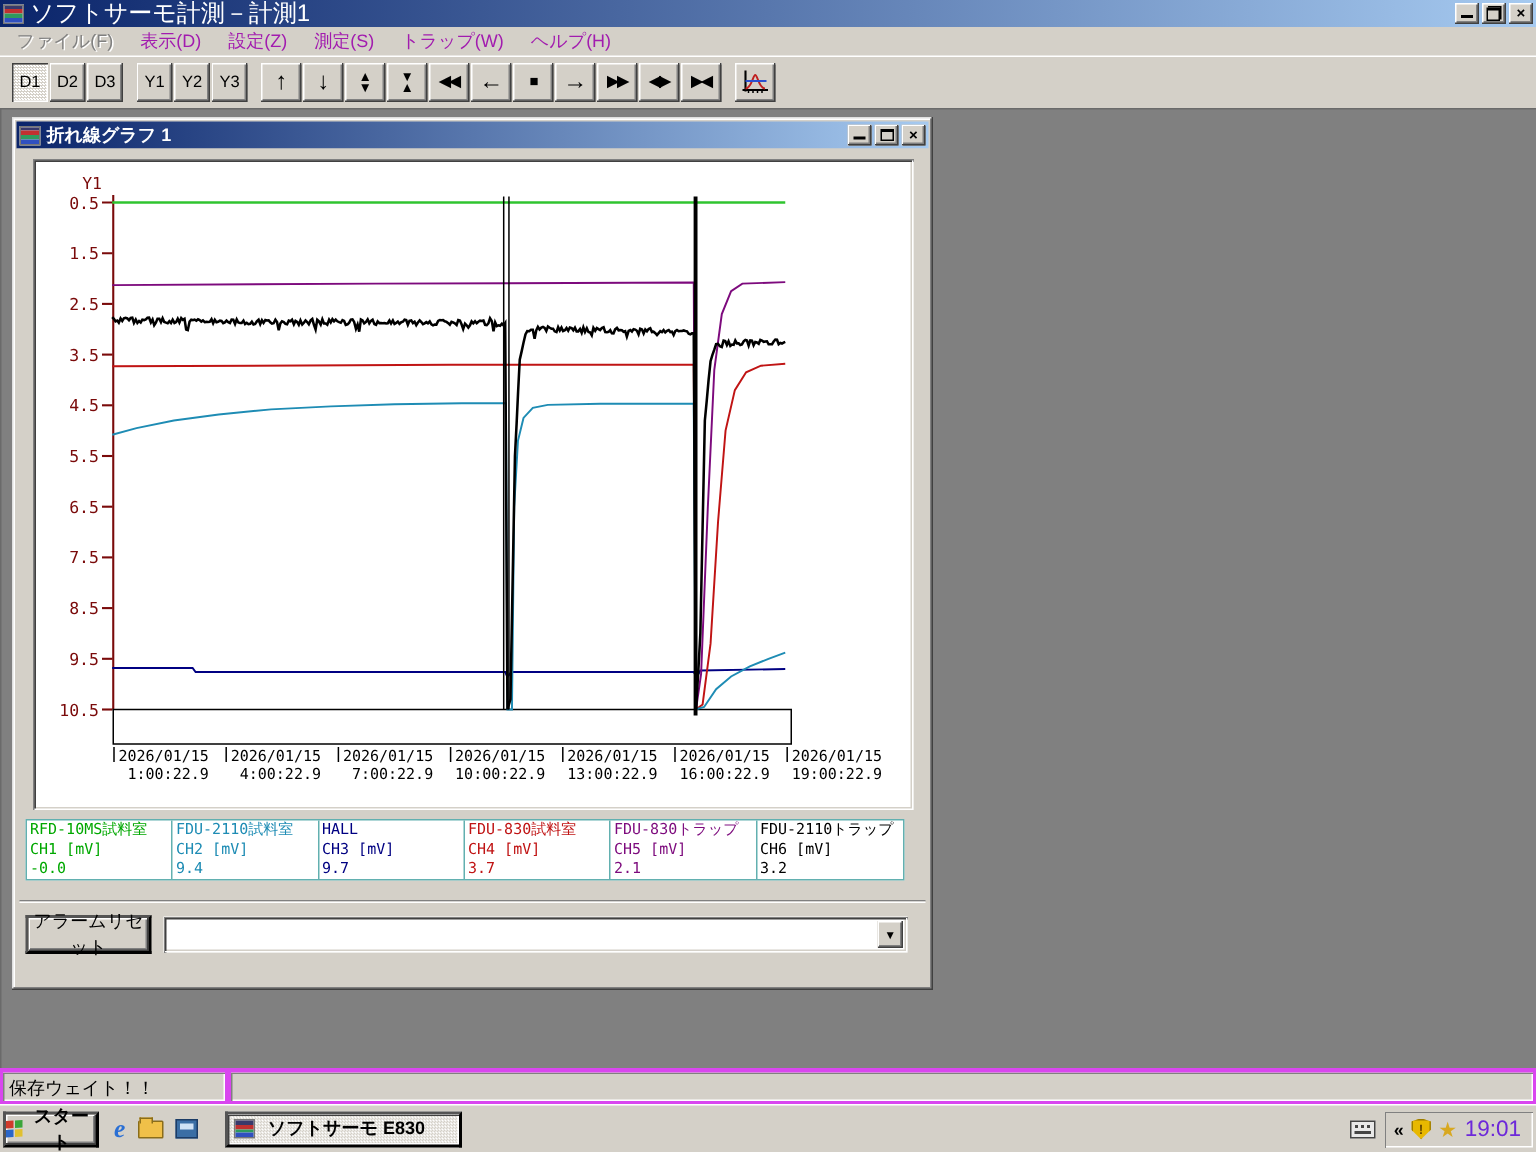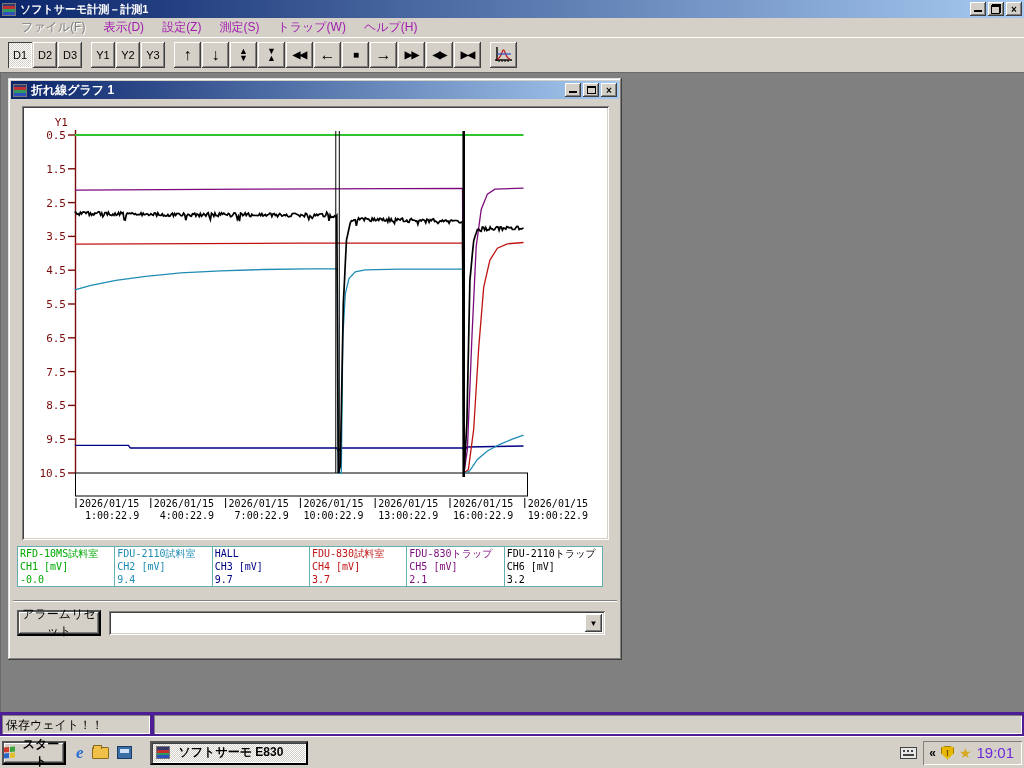--- a/index.html
+++ b/index.html
@@ -3,37 +3,37 @@
 <meta charset="utf-8">
 <style>
   * { margin:0; padding:0; box-sizing:border-box; }
   html,body { width:1024px; height:768px; overflow:hidden; }
   body { font-family:"Liberation Sans", sans-serif; background:#d4d0c8; position:relative; }
   .sunken-lite { box-shadow: inset 1px 1px 0 #808080, inset -1px -1px 0 #ffffff; }
 
   
   .titlebar { position:absolute; left:0; top:0; width:1024px; height:18px;
     background:linear-gradient(90deg,#0a246a,#a6caf0); display:flex; align-items:center; padding:0 2px; }
-  .titlebar .title { color:#fff; font-size:11px; font-weight:bold; margin-left:4px; letter-spacing:0; }
+  .titlebar .title { color:#fff; font-size:16px; font-weight:normal; margin-left:4px; letter-spacing:0; }
   .app-icon { width:14px; height:13px; background:#fff; border:1px solid #777; display:flex; flex-direction:column; }
   .app-icon i { flex:1; display:block; }
   .app-icon .s1{background:#39396b}.app-icon .s2{background:#c03030}.app-icon .s3{background:#2e9a5e}.app-icon .s4{background:#3050c0}
   .winbtns { margin-left:auto; display:flex; gap:2px; }
   .winbtn { width:16px; height:14px; font-size:10px; font-weight:bold; color:#000;
     display:flex; align-items:center; justify-content:center; background:#d4d0c8;
     box-shadow: inset -1px -1px 0 #404040, inset 1px 1px 0 #fff, inset -2px -2px 0 #808080; }
   .min-glyph { display:block; width:8px; height:8px; border-bottom:2px solid #000; margin-top:-2px; }
   .restore-glyph { display:block; width:10px; height:10px; position:relative; }
   .restore-glyph:before { content:""; position:absolute; right:0; top:0; width:7px; height:6px; border:1px solid #000; border-top-width:2px; }
   .restore-glyph:after  { content:""; position:absolute; left:0; bottom:0; width:7px; height:6px; border:1px solid #000; border-top-width:2px; background:#d4d0c8; }
   .max-glyph { display:block; width:9px; height:8px; border:1px solid #000; border-top-width:2px; }
 
   
   .menubar { position:absolute; left:0; top:18px; width:1024px; height:19px; background:#d4d0c8;
-    display:flex; align-items:center; font-size:12px; padding-left:12px; }
+    display:flex; align-items:center; font-size:12px; padding-left:2px; }
   .menu-item { padding:2px 9px; color:#a21caf; }
   .menu-item.disabled { color:#808080; text-shadow:1px 1px 0 #fff; }
 
   
   .toolbar { position:absolute; left:0; top:37px; width:1024px; height:35px; background:#d4d0c8;
     border-top:1px solid #fff; display:flex; align-items:center; padding-left:8px; }
   .tb-group { display:flex; gap:1px; margin-right:9px; }
   .tb-btn { width:24px; height:26px; font-size:11px; color:#000; display:flex; align-items:center; justify-content:center;
     background:#d4d0c8; box-shadow: inset -1px -1px 0 #404040, inset 1px 1px 0 #fff, inset -2px -2px 0 #808080; }
   .tb-btn.pressed { box-shadow: inset 1px 1px 0 #404040, inset -1px -1px 0 #fff;
@@ -72,21 +72,21 @@
     box-shadow: inset -1px -1px 0 #404040, inset 1px 1px 0 #fff, inset -2px -2px 0 #808080; }
   .combo { position:absolute; left:98px; top:512px; width:496px; height:24px; background:#fff;
     box-shadow: inset 1px 1px 0 #808080, inset -1px -1px 0 #fff, inset 2px 2px 0 #404040, inset -2px -2px 0 #d4d0c8;
     display:flex; align-items:center; }
   .combo-text { flex:1; font-size:12px; padding-left:5px; color:#000; }
   .combo-btn { width:17px; height:18px; margin-right:3px; background:#d4d0c8; font-size:8px;
     display:flex; align-items:center; justify-content:center;
     box-shadow: inset -1px -1px 0 #404040, inset 1px 1px 0 #fff, inset -2px -2px 0 #808080; }
 
   
-  .statusbar { position:absolute; left:0; top:712px; width:1024px; height:24px; background:#4c1d95;
+  .statusbar { position:absolute; left:0; top:712px; width:1024px; height:24px; background:#d946ef;
     display:flex; align-items:center; gap:4px; padding:2px; }
   .status-panel1 { width:148px; height:19px; font-size:12px; padding:2px 4px; background:#d4d0c8; }
   .status-panel2 { flex:1; height:19px; background:#d4d0c8; }
 
   
   .taskbar { position:absolute; left:0; top:736px; width:1024px; height:32px; background:#d4d0c8;
     border-top:1px solid #fff; display:flex; align-items:center; padding:0 2px; }
   .start-btn { width:64px; height:24px; display:flex; align-items:center; justify-content:center; gap:3px;
     font-size:12px; font-weight:bold; background:#d4d0c8;
     box-shadow: inset -1px -1px 0 #404040, inset 1px 1px 0 #fff, inset -2px -2px 0 #808080; }

